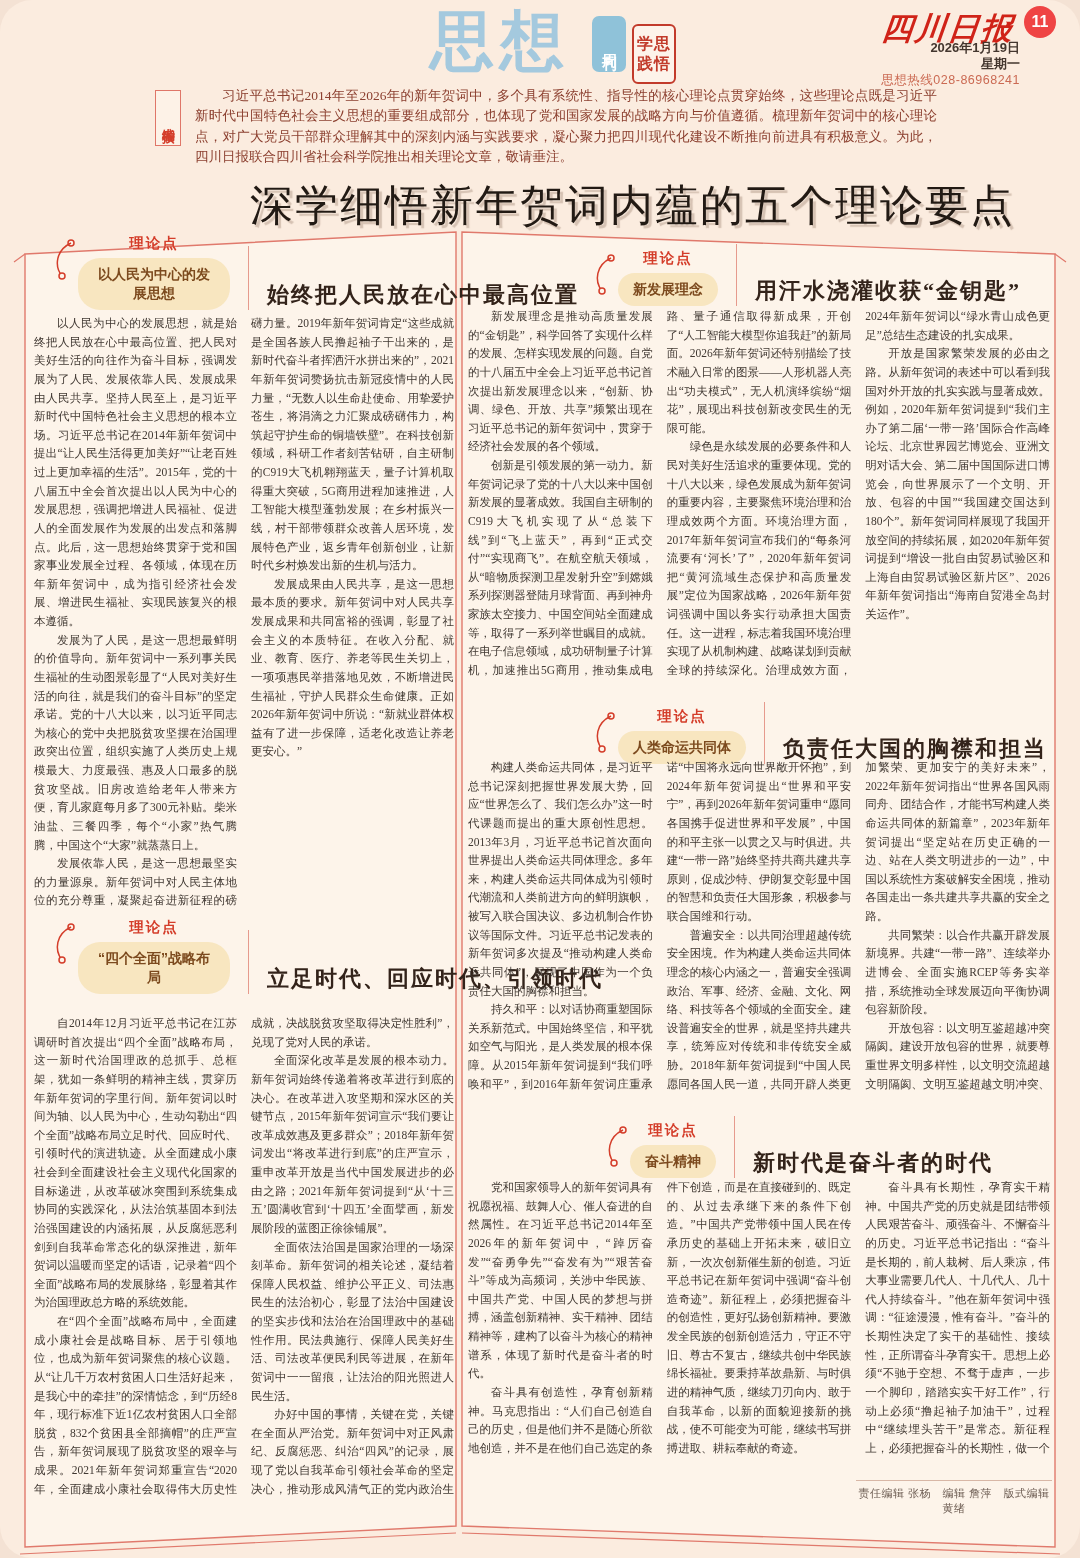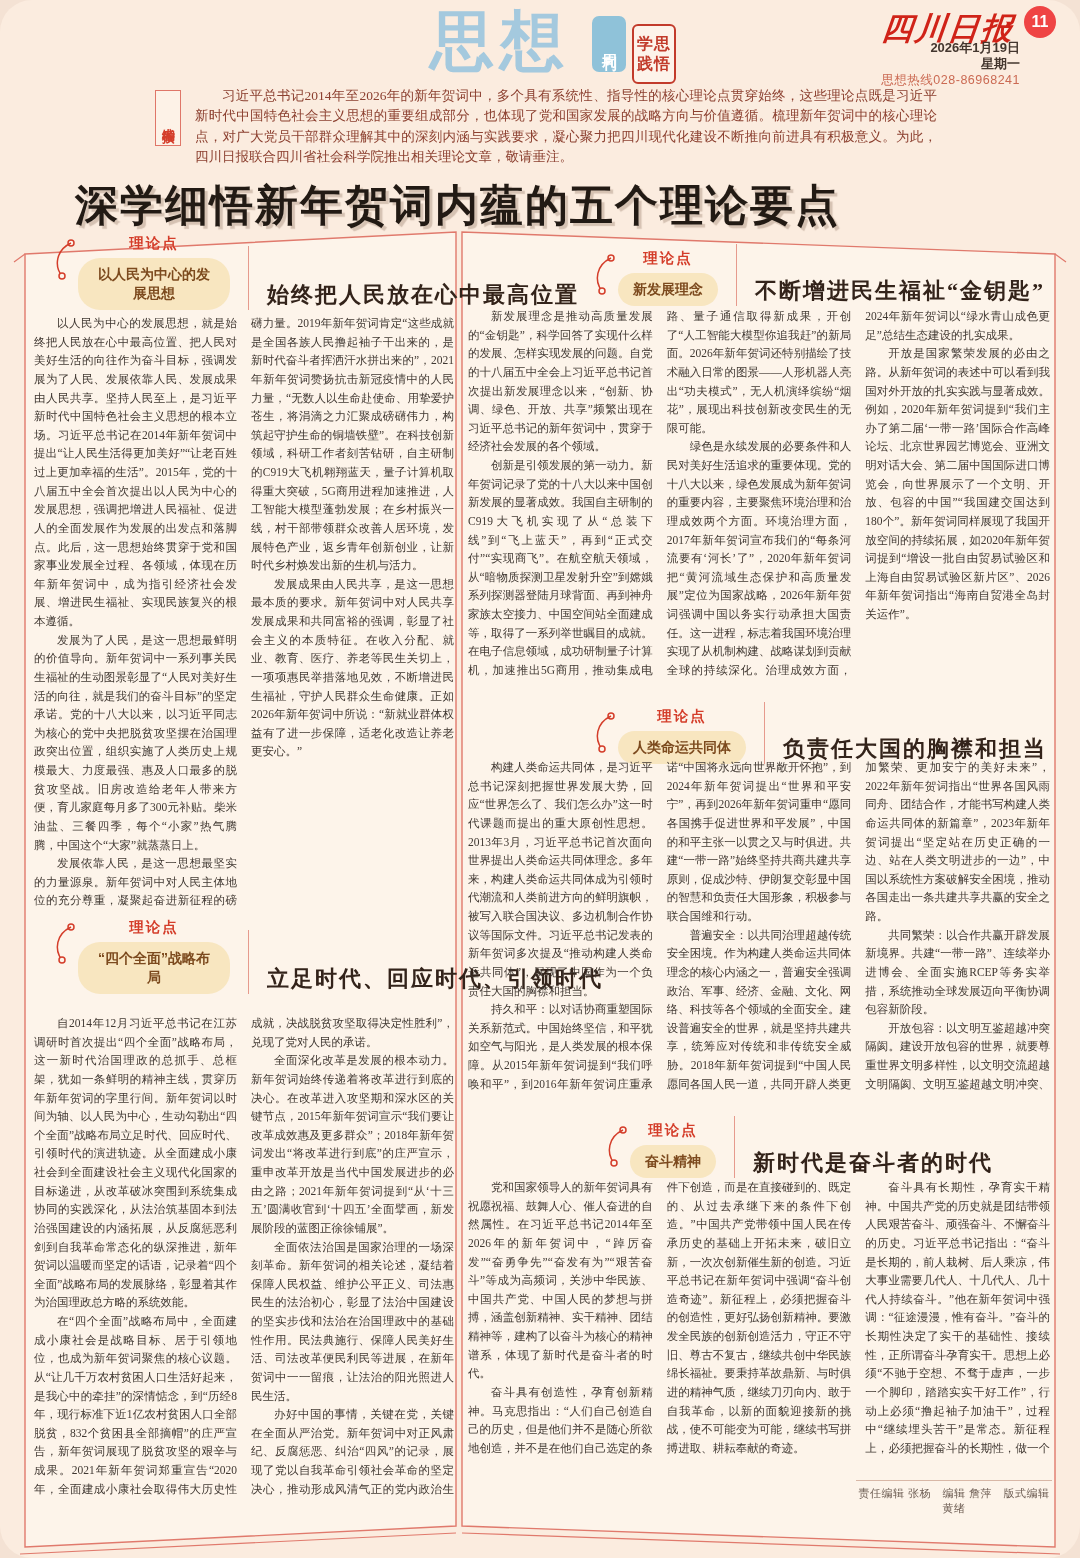--- a/index.html
+++ b/index.html
@@ -23,22 +23,22 @@
   .date-block{position:absolute;right:60px;top:40px;text-align:right;color:#43362e;font-size:13px;font-weight:700;line-height:1.25;}
   .hotline{position:absolute;right:60px;top:72px;color:#cb6a53;font-size:12.5px;letter-spacing:.5px;}
   
   .ed-note{position:absolute;left:155px;top:86px;width:782px;display:flex;gap:14px;}
   .ed-label{flex:0 0 24px;height:54px;margin-top:4px;border:1px solid #df7668;color:#d43e2b;
     font-size:13px;font-weight:700;writing-mode:vertical-rl;text-orientation:upright;
     display:flex;align-items:center;justify-content:center;letter-spacing:1px;background:#fdf2e7;}
   .ed-text{flex:1;color:#8c4030;font-size:13.5px;line-height:1.5;text-align:justify;text-indent:2em;
     font-family:"Liberation Serif","DejaVu Serif",serif;}
   
-  .headline{position:absolute;left:75px;top:148px;width:930px;text-align:left;font-size:43px;
-    font-weight:700;letter-spacing:2px;color:#221a14;white-space:nowrap;
+  .headline{position:absolute;left:85px;top:148px;width:930px;text-align:right;font-size:43px;
+    font-weight:400;letter-spacing:2px;color:#221a14;white-space:nowrap;
     text-shadow:3px 3px 1px rgba(125,95,75,.30);}
   
   .book-svg{position:absolute;left:0;top:0;}
   
   .section-header{position:absolute;display:flex;align-items:flex-end;}
   .kicker-wrap{display:flex;flex-direction:column;align-items:center;position:relative;padding-left:26px;}
   .hook{position:absolute;left:0;top:4px;}
   .kicker{color:#d43d2a;font-weight:800;font-size:14.5px;letter-spacing:2px;}
   .badge{margin-top:5px;max-width:122px;background:#f8e6c0;border-radius:22px;padding:7px 15px;
     color:#7c4a1e;font-weight:700;font-size:14px;line-height:1.35;text-align:center;}
@@ -117,21 +117,21 @@
     <div class="kicker-wrap">
       <svg class="hook" width="24" height="42">
         <circle cx="19" cy="5" r="3" fill="#fdf4ea" stroke="#d43d2a" stroke-width="1.5"></circle>
         <path d="M19,5 C4,12 2,28 10,38" fill="none" stroke="#d43d2a" stroke-width="1.5"></path>
         <circle cx="10" cy="38" r="3" fill="#fdf4ea" stroke="#d43d2a" stroke-width="1.5"></circle>
       </svg>
       <span class="kicker">理论点</span>
       <span class="badge">新发展理念</span>
     </div>
     <div class="hdr-divider"></div>
-    <h2 class="section-title">不断增进民生福祉“金钥匙”</h2>
+    <h2 class="section-title">用汗水浇灌收获“金钥匙”</h2>
   </div>
 
   <div class="section-header sh3">
     <div class="kicker-wrap">
       <svg class="hook" width="24" height="42">
         <circle cx="19" cy="5" r="3" fill="#fdf4ea" stroke="#d43d2a" stroke-width="1.5"></circle>
         <path d="M19,5 C4,12 2,28 10,38" fill="none" stroke="#d43d2a" stroke-width="1.5"></path>
         <circle cx="10" cy="38" r="3" fill="#fdf4ea" stroke="#d43d2a" stroke-width="1.5"></circle>
       </svg>
       <span class="kicker">理论点</span>

